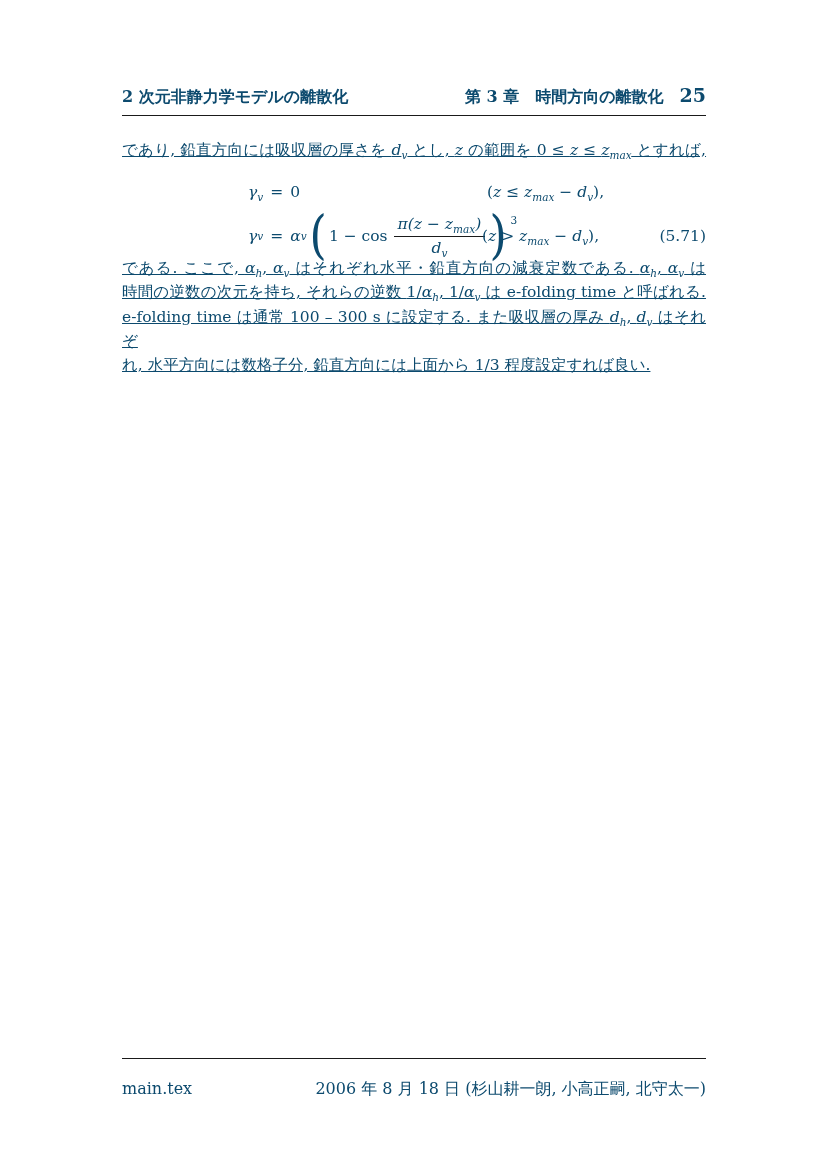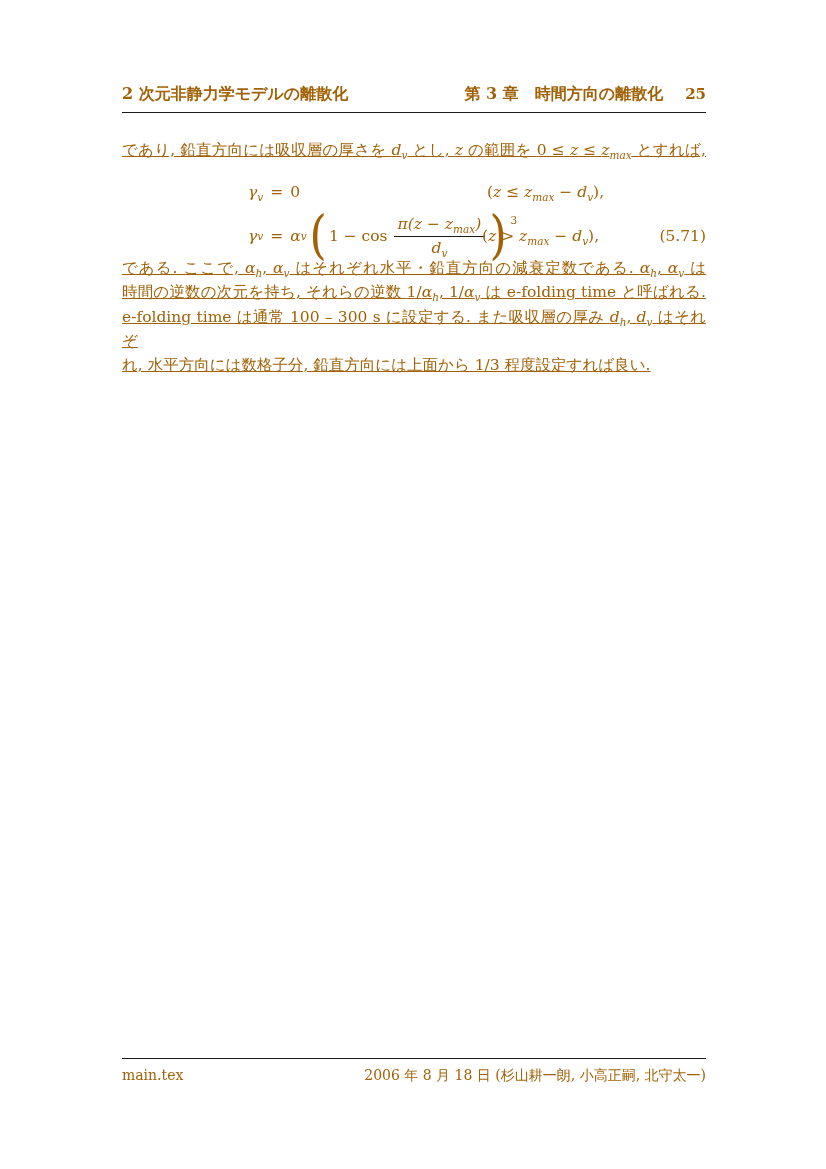--- a/index.html
+++ b/index.html
@@ -1,38 +1,38 @@
 <!DOCTYPE html>
 <html><head>
 <meta charset="utf-8">
 <style>
   html,body { margin:0; padding:0; background:#888; }
   .page {
     position:relative;
     width:826px; height:1169px;
     margin:0 auto;
     background:#ffffff;
-    color:#a16207;
+    color:#0c4a6e;
     font-family:"DejaVu Serif","Liberation Serif",serif;
     overflow:hidden;
   }
   .content-col { position:absolute; left:122px; width:584px; }
 
   
   .running-head {
     top:84px;
     display:flex; align-items:baseline;
     font-weight:bold; font-size:16px;
     padding-bottom:7px;
     border-bottom:1.4px solid #1a1a1a;
     white-space:nowrap;
   }
   .running-head .chap-group { margin-left:auto; display:flex; align-items:baseline; }
   .running-head .chap-no { margin-right:16px; }
-  .running-head .page-no { margin-left:22px; font-size:15px; }
+  .running-head .page-no { margin-left:16px; font-size:19px; }
 
   
   .bodyline {
     font-size:15.5px; line-height:24.3px;
     text-align:justify; text-align-last:justify;text-decoration:underline;
   }
   .bodyline.lastline { text-align-last:left; }
   .intro-line { top:138px; }
   .para { top:256px; }
 
@@ -59,23 +59,23 @@
   .frac { display:inline-block; vertical-align:middle; text-align:center; margin:0 2px; }
   .frac .num { display:block; padding:0 4px 3px; white-space:nowrap; }
   .frac .den { display:block; border-top:1.2px solid #1a1a1a; padding:2px 4px 0; white-space:nowrap; }
   .expo { font-size:10.5px; vertical-align:top; position:relative; top:-16px; left:1px; }
   .inner-pre { white-space:nowrap; margin-right:4px;text-align:right; }
 
   
   .footer {
     top:1058px;
     border-top:1px solid #1a1a1a;
-    padding-top:8px;
+    padding-top:20px;
     display:flex; justify-content:space-between;
-    font-size:14px; white-space:nowrap;
+    font-size:16px; white-space:nowrap;
   }
 </style>
 </head>
 <body>
 
 <div class="page">
 
   <div class="content-col running-head">
     <span>2 次元非静力学モデルの離散化</span>
     <span class="chap-group">

